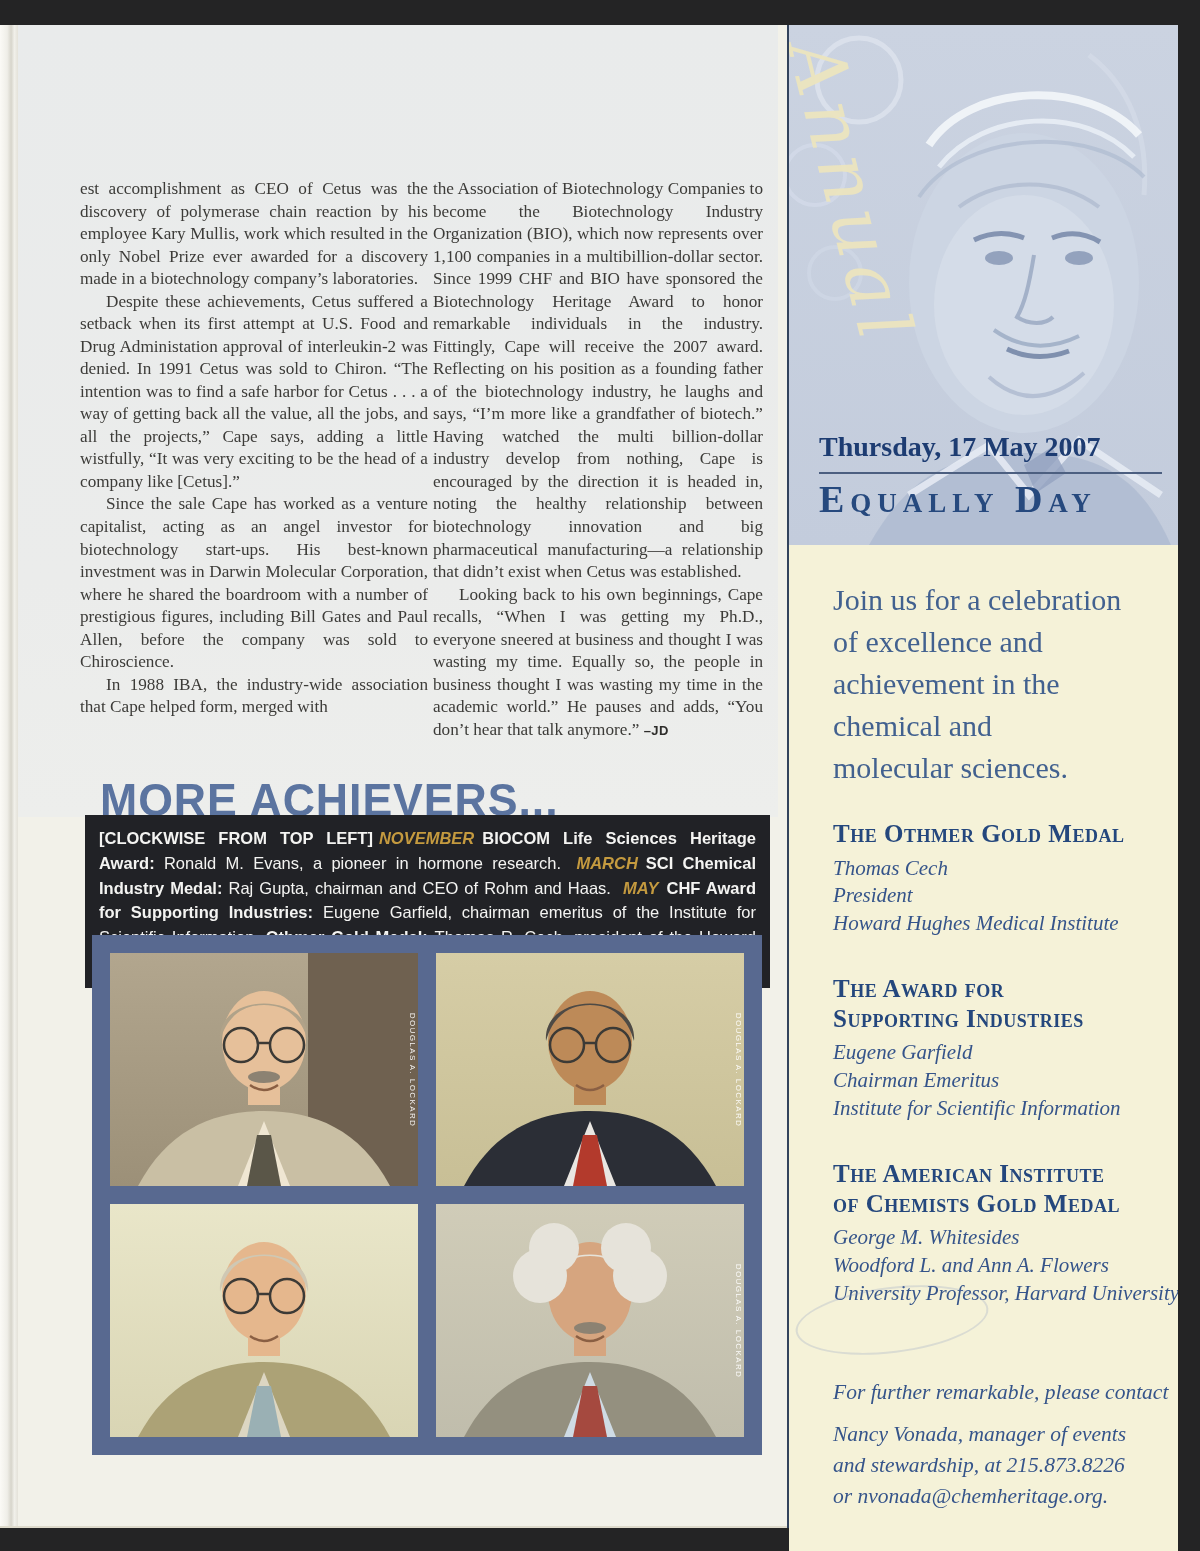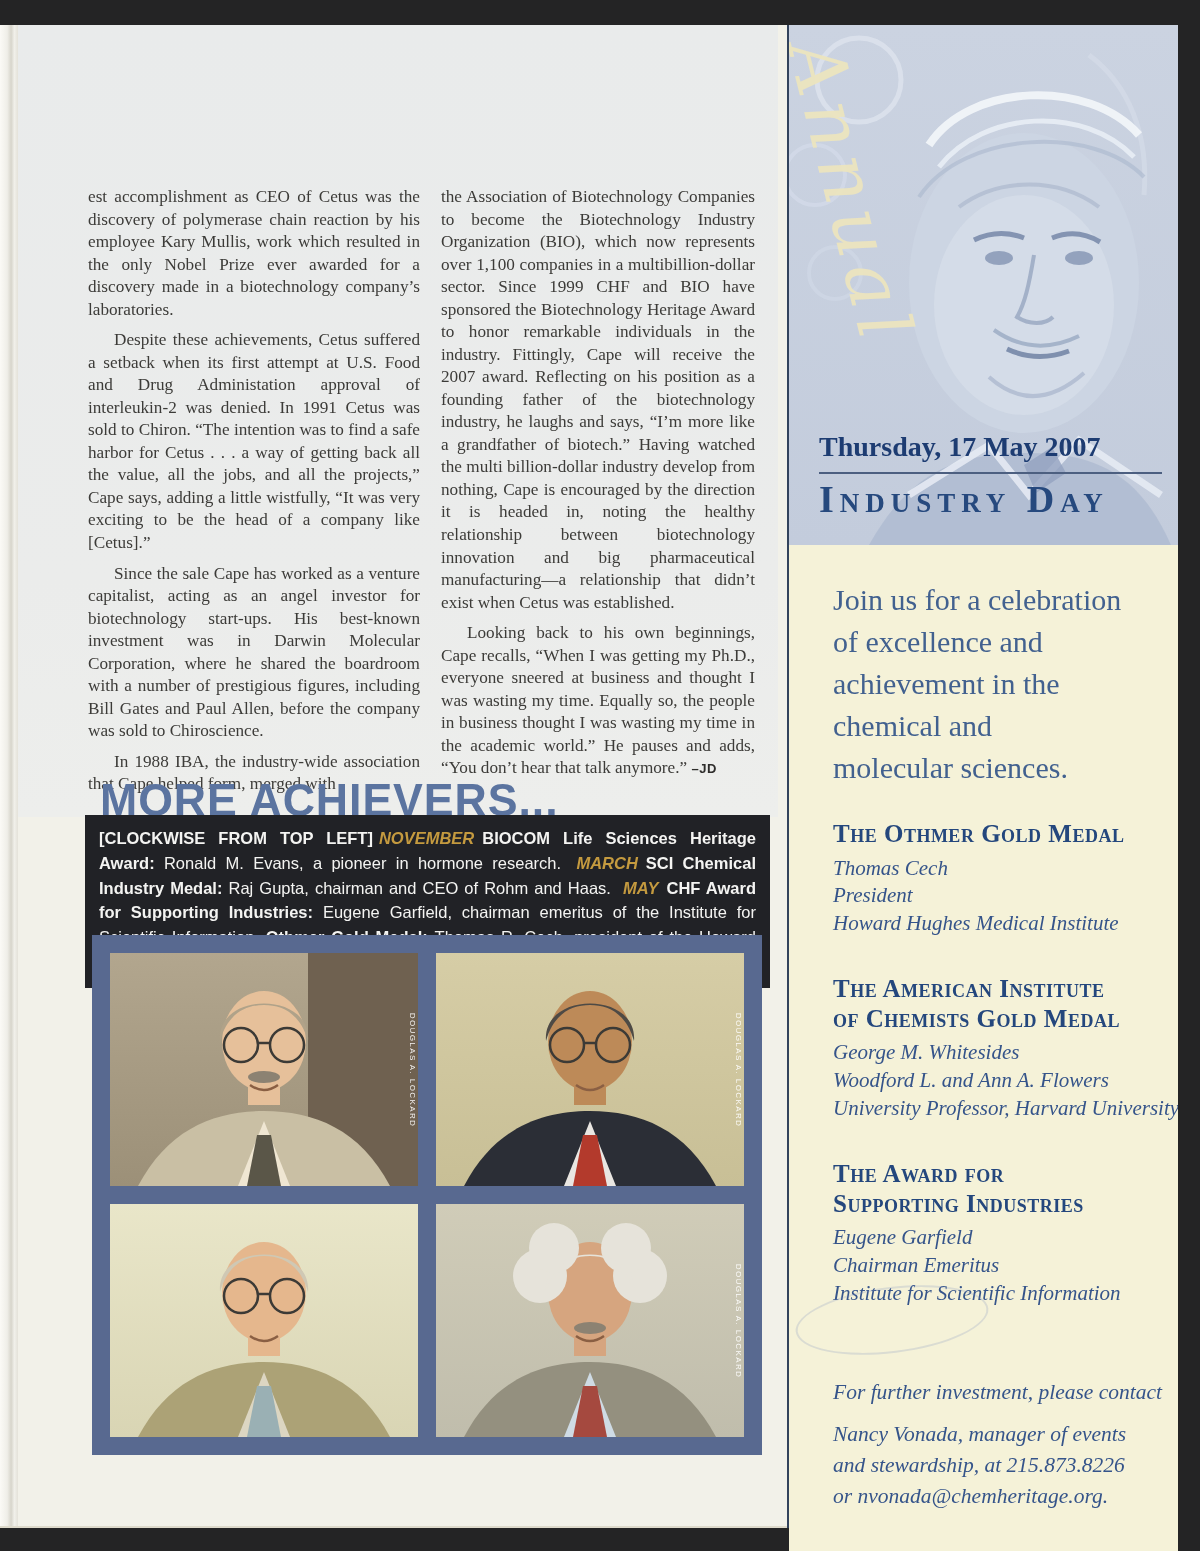--- a/index.html
+++ b/index.html
@@ -10,21 +10,21 @@
         border-right:2px solid #cfcaad;border-bottom:2px solid #dedacb;box-sizing:border-box;}
   .spine{position:absolute;left:0;top:0;width:18px;height:100%;
          background:linear-gradient(90deg,#fbfaf6 0%,#efeee8 40%,#d7d5cb 62%,#f1f0ea 80%,#e4e2d9 100%);}
   .left-panel{position:absolute;left:18px;top:0;width:760px;height:792px;
          background:linear-gradient(180deg,#e9ebeb 0%,#ebeceb 70%,#edeeec 100%);}
   
   .col{position:absolute;top:153px;font-size:17.2px;line-height:1.31;text-align:justify;
        color:#3c3b38;}
   .col1{left:80px;width:348px;}
   .col2{left:433px;width:330px;}
-  .para{margin:8px;}
+  .para{margin:0;}
   .para.indent{text-indent:26px;}
   .byline{font-family:"Liberation Sans",sans-serif;font-weight:700;font-size:13px;letter-spacing:.5px;color:#2e2d2b;}
   
   .heading{position:absolute;left:100px;top:747px;z-index:1;font-family:"Liberation Sans",sans-serif;
            font-weight:800;font-size:47px;color:#5b74a0;letter-spacing:1px;white-space:nowrap;
            transform:scaleX(.95);transform-origin:left top;}
   .caption-box{position:absolute;left:85px;top:790px;width:657px;padding:11px 14px 13px 14px;
            background:#212226;z-index:2;font-family:"Liberation Sans",sans-serif;
            font-size:16.5px;line-height:1.5;color:#f4f4f2;text-align:justify;}
   .seg-b{font-weight:700;}
@@ -211,41 +211,41 @@
           <path d="M245,230 C240,260 236,278 228,292 C240,300 256,300 264,292" fill="none" stroke="#8e9eba" stroke-width="4" opacity="0.7"></path>
           <path d="M205,305 q40,28 85,6" fill="none" stroke="#92a2bd" stroke-width="4" opacity="0.7"></path>
           <path d="M218,324 q30,14 62,2" fill="none" stroke="#7f90ae" stroke-width="5"></path>
           <path d="M200,352 q45,40 95,-4" fill="none" stroke="#a0aec7" stroke-width="4" opacity="0.6"></path>
           <path d="M120,470 L200,420 L240,470 L290,415 L372,470" fill="none" stroke="#e7ecf4" stroke-width="7" opacity="0.85"></path>
           <path d="M235,440 l28,-18 l14,26 l-30,20 z" fill="#93a3c0" opacity="0.8"></path>
         </svg>
         <div class="script-word">Annual</div>
         <div class="sidebar-date">Thursday, 17 May 2007</div>
         <div class="sidebar-rule"></div>
-        <div class="sidebar-title">Industry Day</div>
+        <div class="sidebar-title">Equally Day</div>
       </div>
 
       <div class="sidebar-bottom">
         <p class="intro" id="intro">Join us for a celebration<br>of excellence and<br>achievement in the<br>chemical and<br>molecular sciences.</p>
         <div id="awards">
             <div class="award">
               <div class="award-title">The Othmer Gold Medal</div>
               <div class="award-detail">Thomas Cech<br>President<br>Howard Hughes Medical Institute</div>
             </div>
             <div class="award">
+              <div class="award-title">The Award for<br>Supporting Industries</div>
+              <div class="award-detail">Eugene Garfield<br>Chairman Emeritus<br>Institute for Scientific Information</div>
+            </div>
+            <div class="award">
               <div class="award-title">The American Institute<br>of Chemists Gold Medal</div>
               <div class="award-detail">George M. Whitesides<br>Woodford L. and Ann A. Flowers<br>University Professor, Harvard University</div>
             </div>
-            <div class="award">
-              <div class="award-title">The Award for<br>Supporting Industries</div>
-              <div class="award-detail">Eugene Garfield<br>Chairman Emeritus<br>Institute for Scientific Information</div>
-            </div>
           </div>
         <div class="ghost-swirl"></div>
         <div class="contact">
-          <p class="contact-intro">For further investment, please contact</p>
+          <p class="contact-intro">For further remarkable, please contact</p>
           <div class="contact-lines" id="contact-lines">Nancy Vonada, manager of events<br>and stewardship, at 215.873.8226<br>or nvonada@chemheritage.org.</div>
         </div>
       </div>
     </div>
 
   </div>
 </div>
 
 </body></html>

